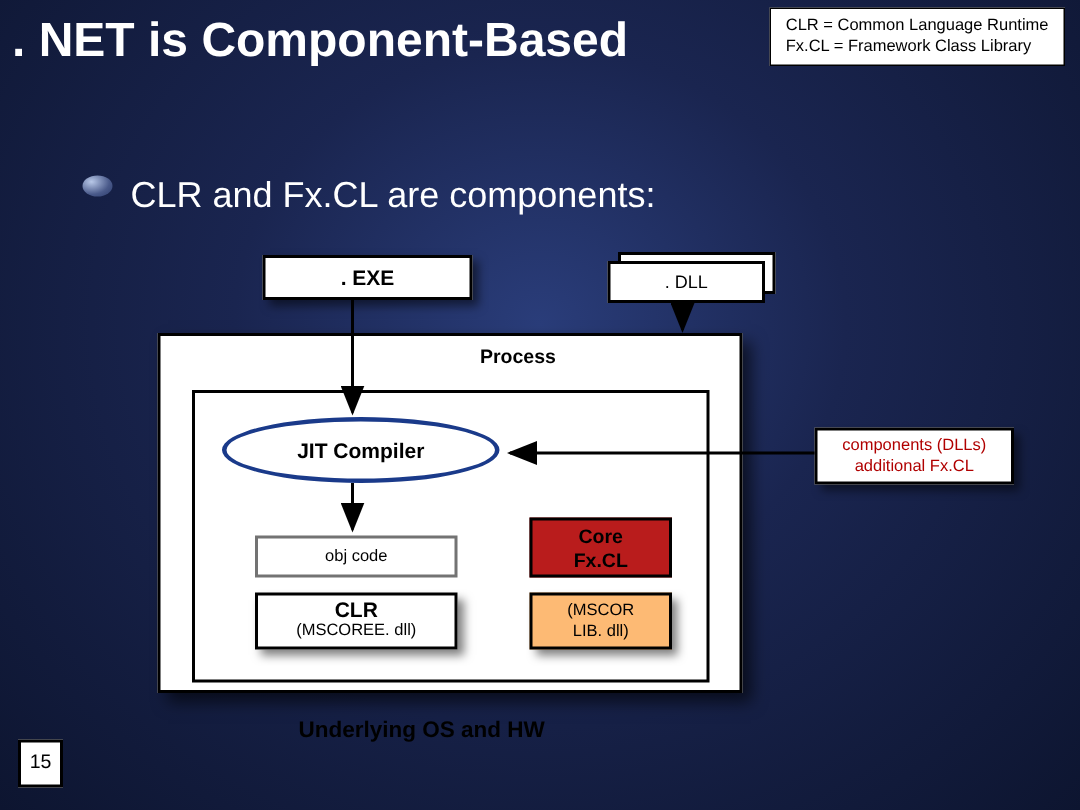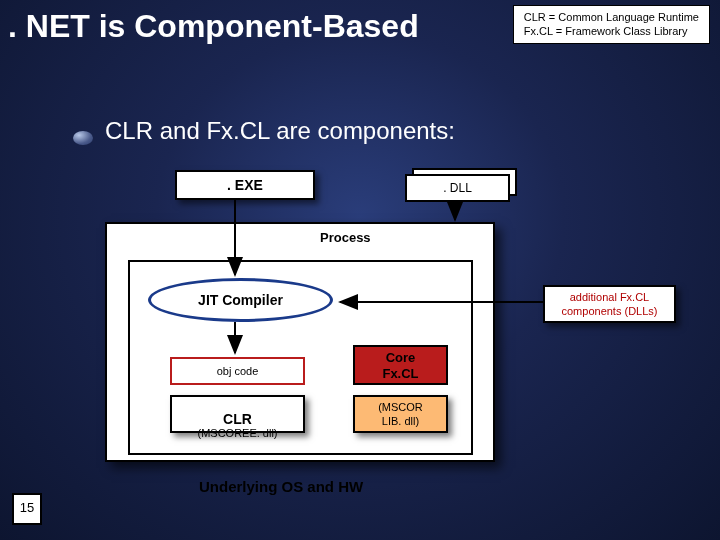--- a/index.html
+++ b/index.html
@@ -24,24 +24,24 @@
     right: 10px;
     top: 5px;
     background: #ffffff;
     border: 1px solid #000;
     padding: 4px 10px;
     font-size: 11px;
     line-height: 1.3;
   }
   .subtitle-row {
     position: absolute;
-    left: 73px;
+    left: 55px;
     top: 117px;
     display: flex;
-    align-items: flex-end;
+    align-items: flex-start;
     gap: 12px;
   }
   .bullet {
     width: 20px;
     height: 14px;
     background: radial-gradient(ellipse at 30% 30%, #b8c8e8, #4a5a8a 60%, #2a3a6a);
     border-radius: 50%;
   }
   .subtitle {
     color: #ffffff;
@@ -125,38 +125,38 @@
     font-weight: bold;
     color: #000;
   }
   .objcode-box {
     position: absolute;
     left: 170px;
     top: 357px;
     width: 135px;
     height: 28px;
     background: #fff;
-    border: 2px solid #b91c1c;
+    border: 2px solid #737373;
     text-align: center;
     line-height: 24px;
     font-size: 11px;
   }
   .clr-box {
     position: absolute;
     left: 170px;
     top: 395px;
     width: 135px;
     height: 38px;
     background: #fff;
     border: 2px solid #000;
     text-align: center;
     font-size: 11px;
     box-shadow: 4px 4px 6px rgba(0,0,0,0.5);
   }
-  .clr-box .big { font-size: 14px; font-weight: bold; display: block; margin-top: 14px; }
+  .clr-box .big { font-size: 14px; font-weight: bold; display: block; margin-top: 1px; }
   .corefxcl-box {
     position: absolute;
     left: 353px;
     top: 345px;
     width: 95px;
     height: 40px;
     background: #b91c1c;
     border: 2px solid #000;
     text-align: center;
     font-size: 13px;
@@ -259,22 +259,22 @@
   <div>Core</div>
   <div>Fx.CL</div>
 </div>
 
 <div class="mscorlib-box">
   <div>(MSCOR</div>
   <div>LIB. dll)</div>
 </div>
 
 <div class="additional-box">
+  <div>components (DLLs)</div>
   <div>additional Fx.CL</div>
-  <div>components (DLLs)</div>
 </div>
 
 <div class="underlying">Underlying OS and HW</div>
 
 <div class="slide-num">15</div>
 
 <svg class="arrows">
   <defs>
     <marker id="ah" markerWidth="10" markerHeight="8" refX="9" refY="4" orient="auto">
       <polygon points="0 0, 10 4, 0 8" fill="#000"></polygon>

